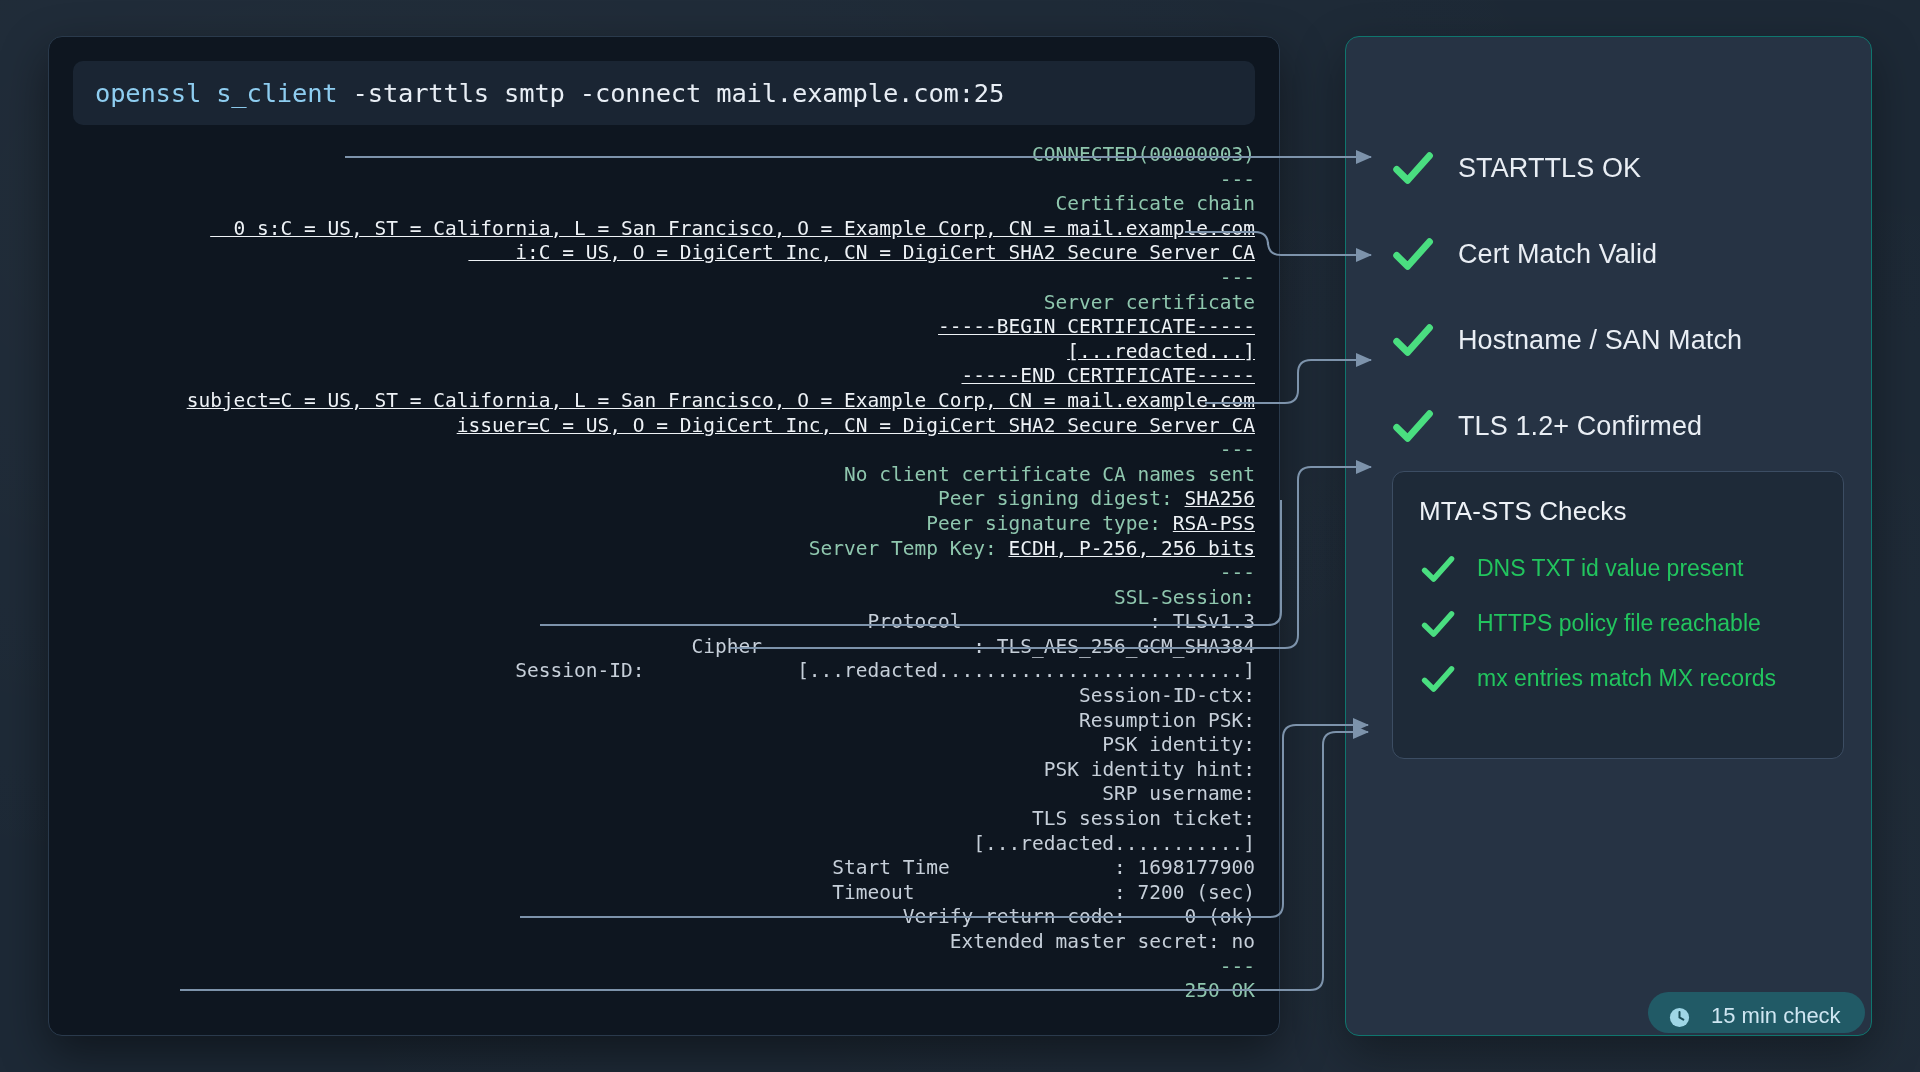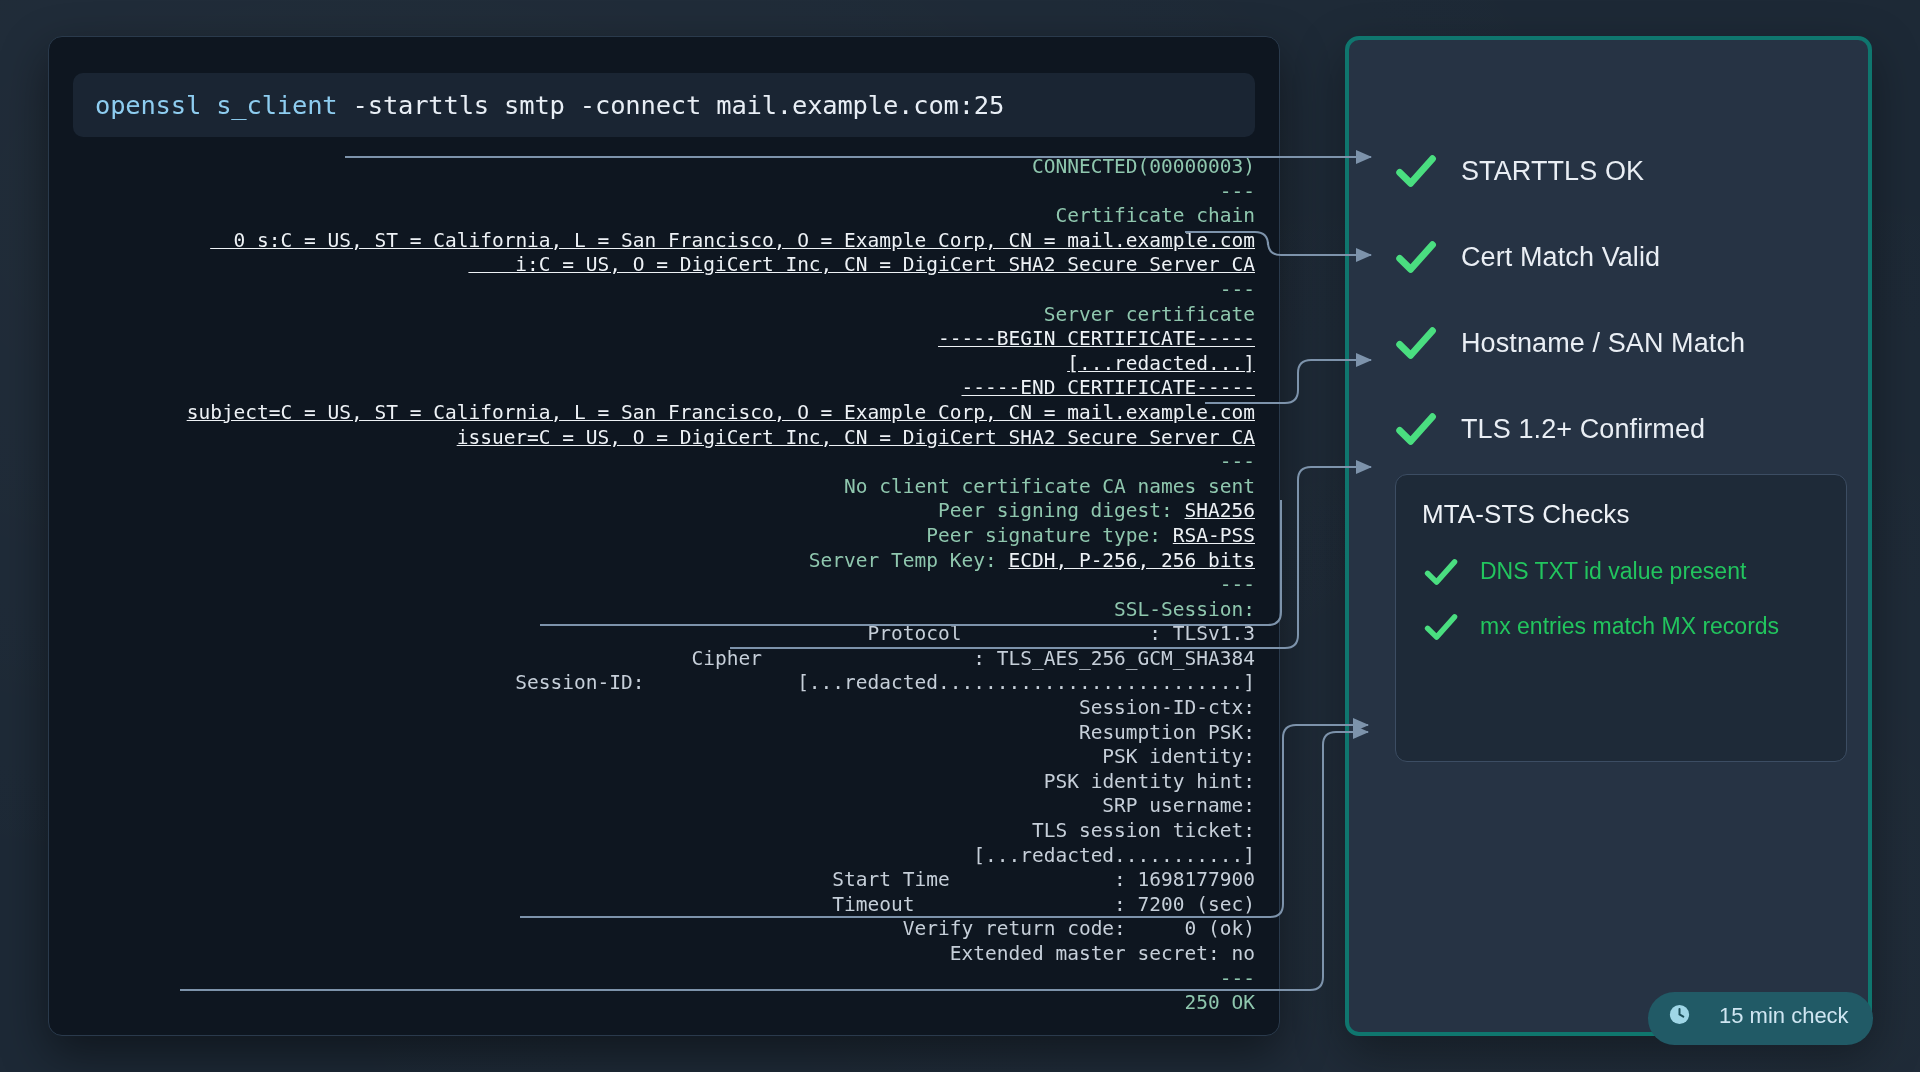--- a/index.html
+++ b/index.html
@@ -30,21 +30,21 @@
   .terminal {
     position: absolute;
     left: 48px;
     top: 36px;
     width: 1232px;
     height: 1000px;
     background: #0e1620;
     border: 1px solid #2a3a4c;
     border-radius: 14px;
     box-shadow: 0 18px 48px rgba(0,0,0,0.45);
-    padding: 36px 24px 18px 24px;
+    padding: 24px 24px 18px 24px;
     overflow: hidden;
   }
 
   .cmdbar {
     background: #1a2533;
     border-radius: 10px;
     padding: 17px 22px;
     margin-bottom: 18px;
   }
 
@@ -73,21 +73,21 @@
   .m  { color: #c6cfd9; }   
 
   
   .right-panel {
     position: absolute;
     left: 1345px;
     top: 36px;
     width: 527px;
     height: 1000px;
     background: #263344;
-    border: 4px solid #0f766e;
+    border: 1px solid #0f766e;
     border-radius: 14px;
     box-shadow: 0 18px 48px rgba(0,0,0,0.35);
     overflow: hidden;
     text-decoration: underline;
   }
 
   .checklist {
     position: absolute;
     left: 44px;
     top: 88px;
@@ -148,25 +148,25 @@
     color: #22c55e;
     white-space: nowrap;
   }
 
   
   .badge {
     position: absolute;
     left: 1648px;
     top: 992px;
     display: flex;
-    align-items: flex-start;
-    gap: 28px;
+    align-items: flex-end;
+    gap: 20px;
     background: #215a66;
     border-radius: 999px;
-    padding: 11px 24px 16px 20px;
+    padding: 11px 24px 4px 20px;
   }
   .badge-text {
     font-size: 22px;
     color: #cfe6f2;
     white-space: nowrap;
   }
   .clock { width: 23px; height: 23px; display: block; }
 
   
   .connectors {
@@ -234,20 +234,28 @@
             </svg>
           </span>
           <span class="mta-label">DNS TXT id value present</span>
         </div>
         <div class="mta-row">
           <span>
             <svg viewBox="0 0 24 24" class="tick sm">
               <path d="M3.5 12.8 L9.2 18.4 L20.6 5.6" stroke="#4ade80" stroke-width="3.4" fill="none" stroke-linecap="round" stroke-linejoin="round"></path>
             </svg>
           </span>
+          <span class="mta-label">HTTPS policy file reachable</span>
+        </div>
+        <div class="mta-row">
+          <span>
+            <svg viewBox="0 0 24 24" class="tick sm">
+              <path d="M3.5 12.8 L9.2 18.4 L20.6 5.6" stroke="#4ade80" stroke-width="3.4" fill="none" stroke-linecap="round" stroke-linejoin="round"></path>
+            </svg>
+          </span>
           <span class="mta-label">mx entries match MX records</span>
         </div>
       </div>
   </div>
 </div>
 
 <div class="badge">
   <span>
     <svg class="clock" viewBox="0 0 24 24">
       <circle cx="12" cy="12" r="10" fill="#9fd6e6"></circle>

